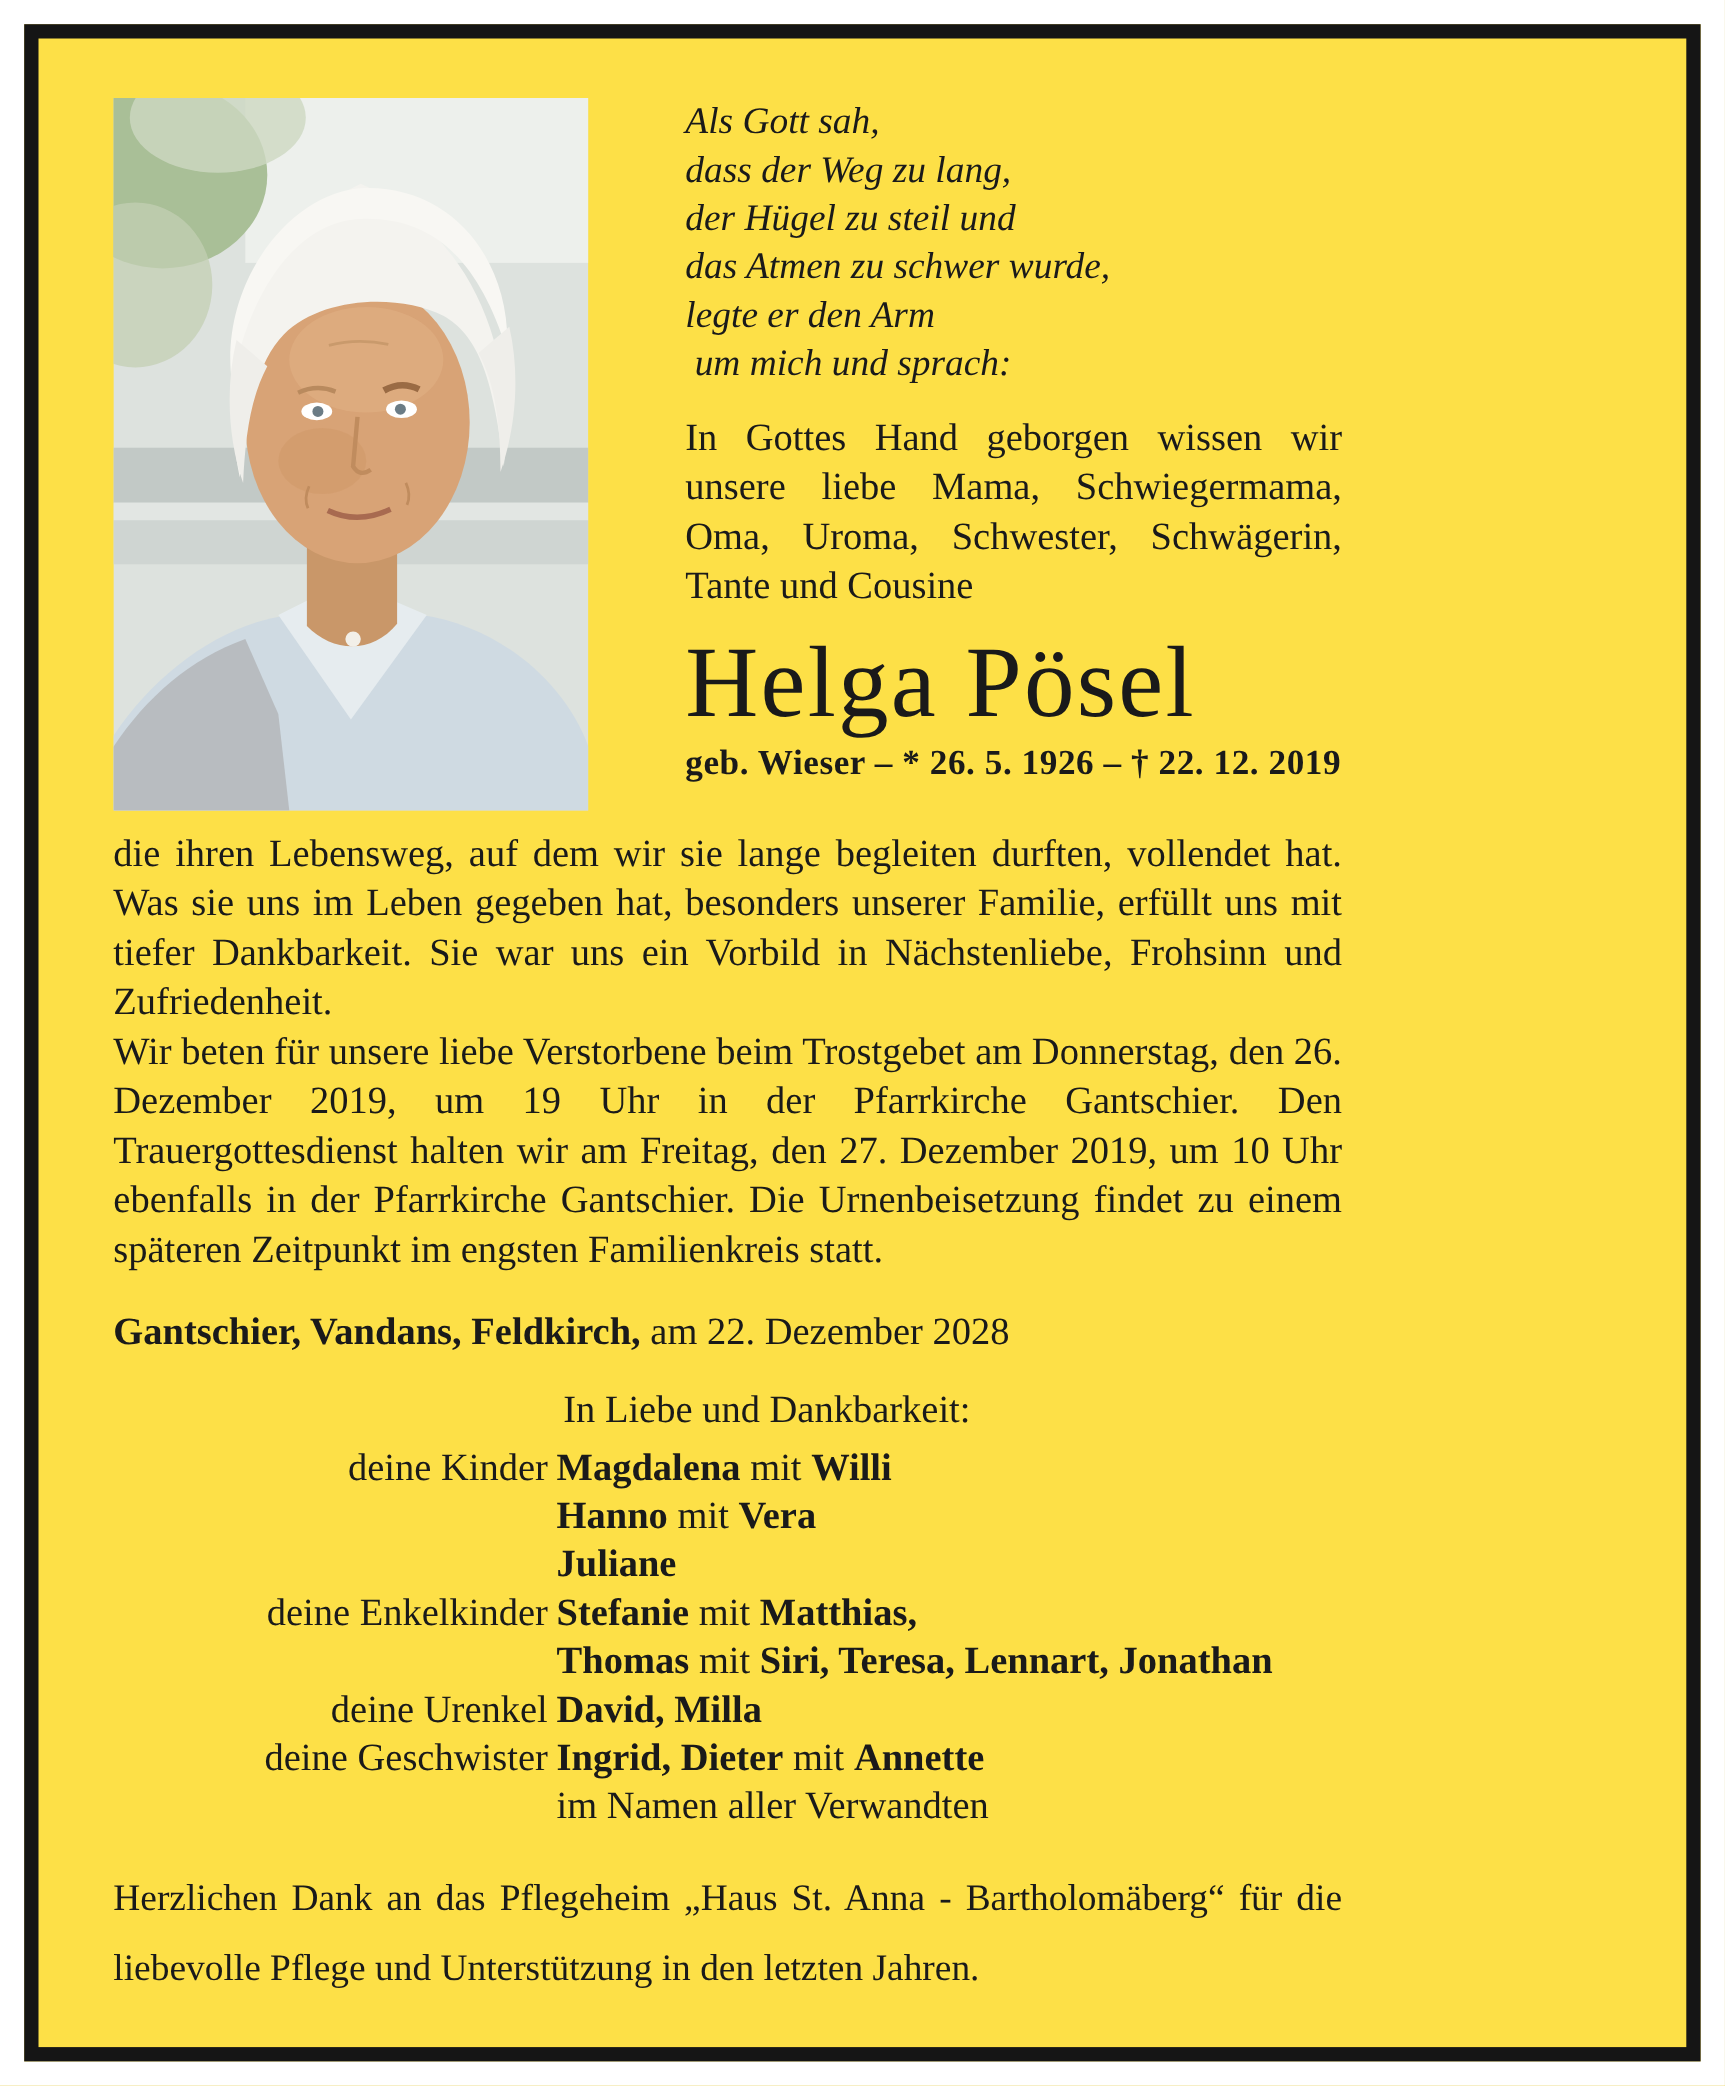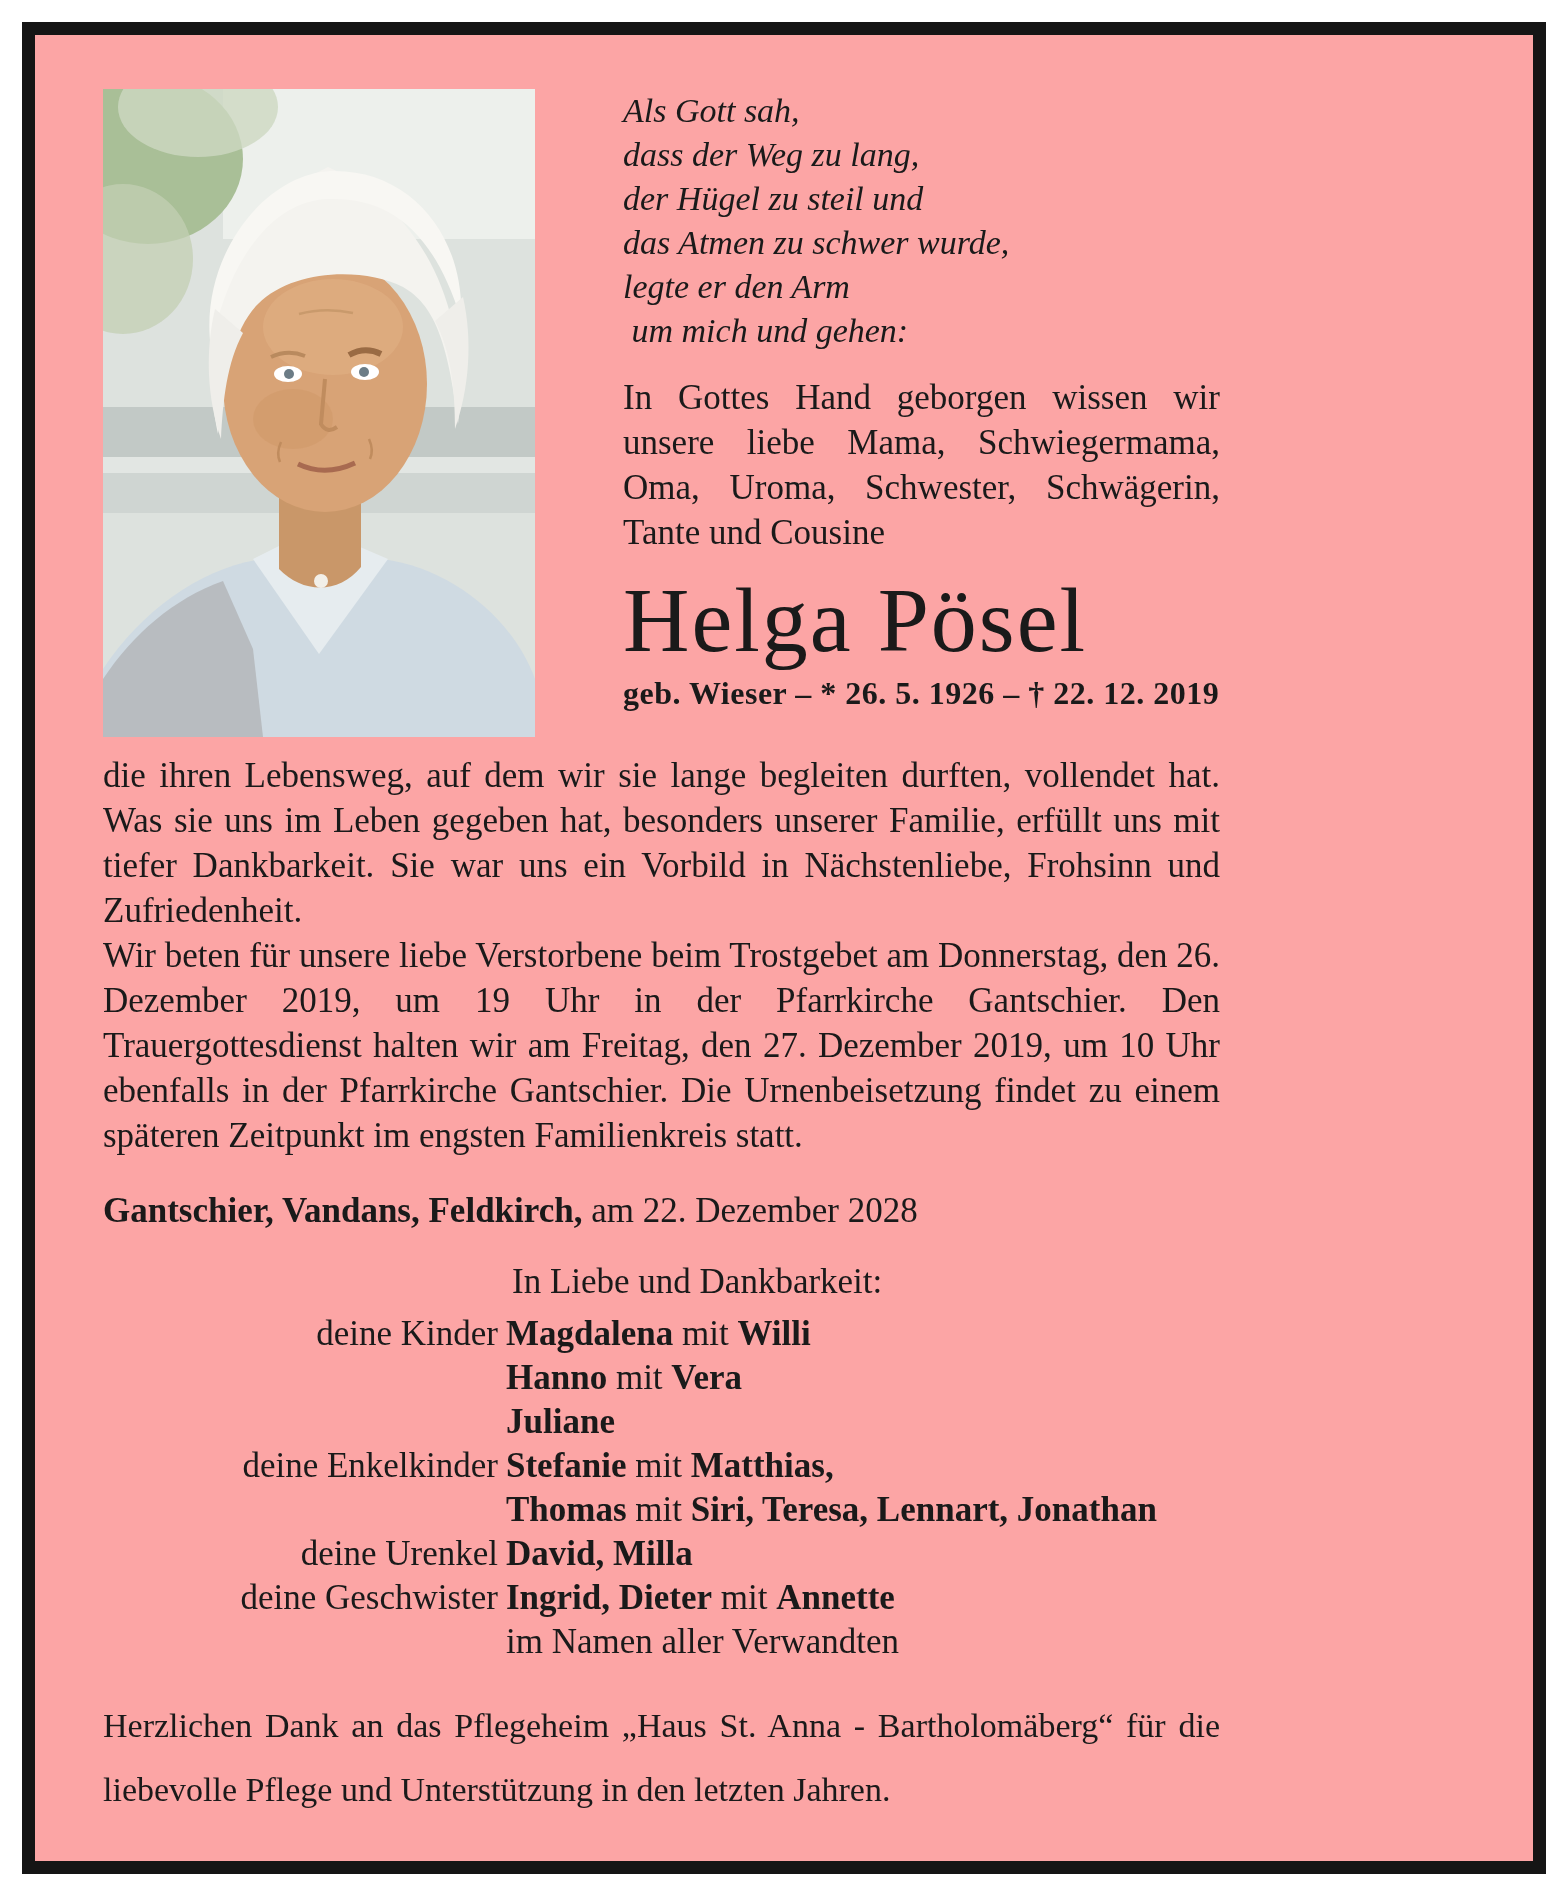--- a/index.html
+++ b/index.html
@@ -12,21 +12,21 @@
     background: #ffffff;
     padding: 22px;
     margin: 0 auto;
   }
   .frame {
     width: 100%;
     height: 100%;
     border: 13px solid #151515;
     padding: 54px 313px 28px 68px;
     overflow: hidden;
-    background: #fca5a5;
+    background: #fde047;
   }
 
   
   .top { display: flex; margin-bottom: 16px; }
   .photo {
     width: 432px;
     height: 648px;
     flex: 0 0 auto;
     margin-right: 88px;
     overflow: hidden;
@@ -148,21 +148,21 @@
         </svg>
       </div>
 
       <div class="rcol">
         <div class="poem">
             <div>Als Gott sah,</div>
             <div>dass der Weg zu lang,</div>
             <div>der Hügel zu steil und</div>
             <div>das Atmen zu schwer wurde,</div>
             <div>legte er den Arm</div>
-            <div> um mich und gehen:</div>
+            <div> um mich und sprach:</div>
           </div>
         <p class="intro">In Gottes Hand geborgen wissen wir unsere liebe Mama, Schwiegermama, Oma, Uroma, Schwester, Schwägerin, Tante und Cousine</p>
         <h1 class="name">Helga Pösel</h1>
         <div class="dates">geb. Wieser – * 26. 5. 1926 – † 22. 12. 2019</div>
       </div>
 
     </div>
 
     <p class="bodytext">die ihren Lebensweg, auf dem wir sie lange begleiten durften, vollendet hat. Was sie uns im Leben gegeben hat, besonders unserer Familie, erfüllt uns mit tiefer Dankbarkeit. Sie war uns ein Vorbild in Nächstenliebe, Frohsinn und Zufriedenheit.</p>
     <p class="bodytext">Wir beten für unsere liebe Verstorbene beim Trostgebet am Donnerstag, den 26. Dezember 2019, um 19 Uhr in der Pfarrkirche Gantschier. Den Trauergottesdienst halten wir am Freitag, den 27. Dezember 2019, um 10 Uhr ebenfalls in der Pfarrkirche Gantschier. Die Urnenbeisetzung findet zu einem späteren Zeitpunkt im engsten Familienkreis statt.</p>

